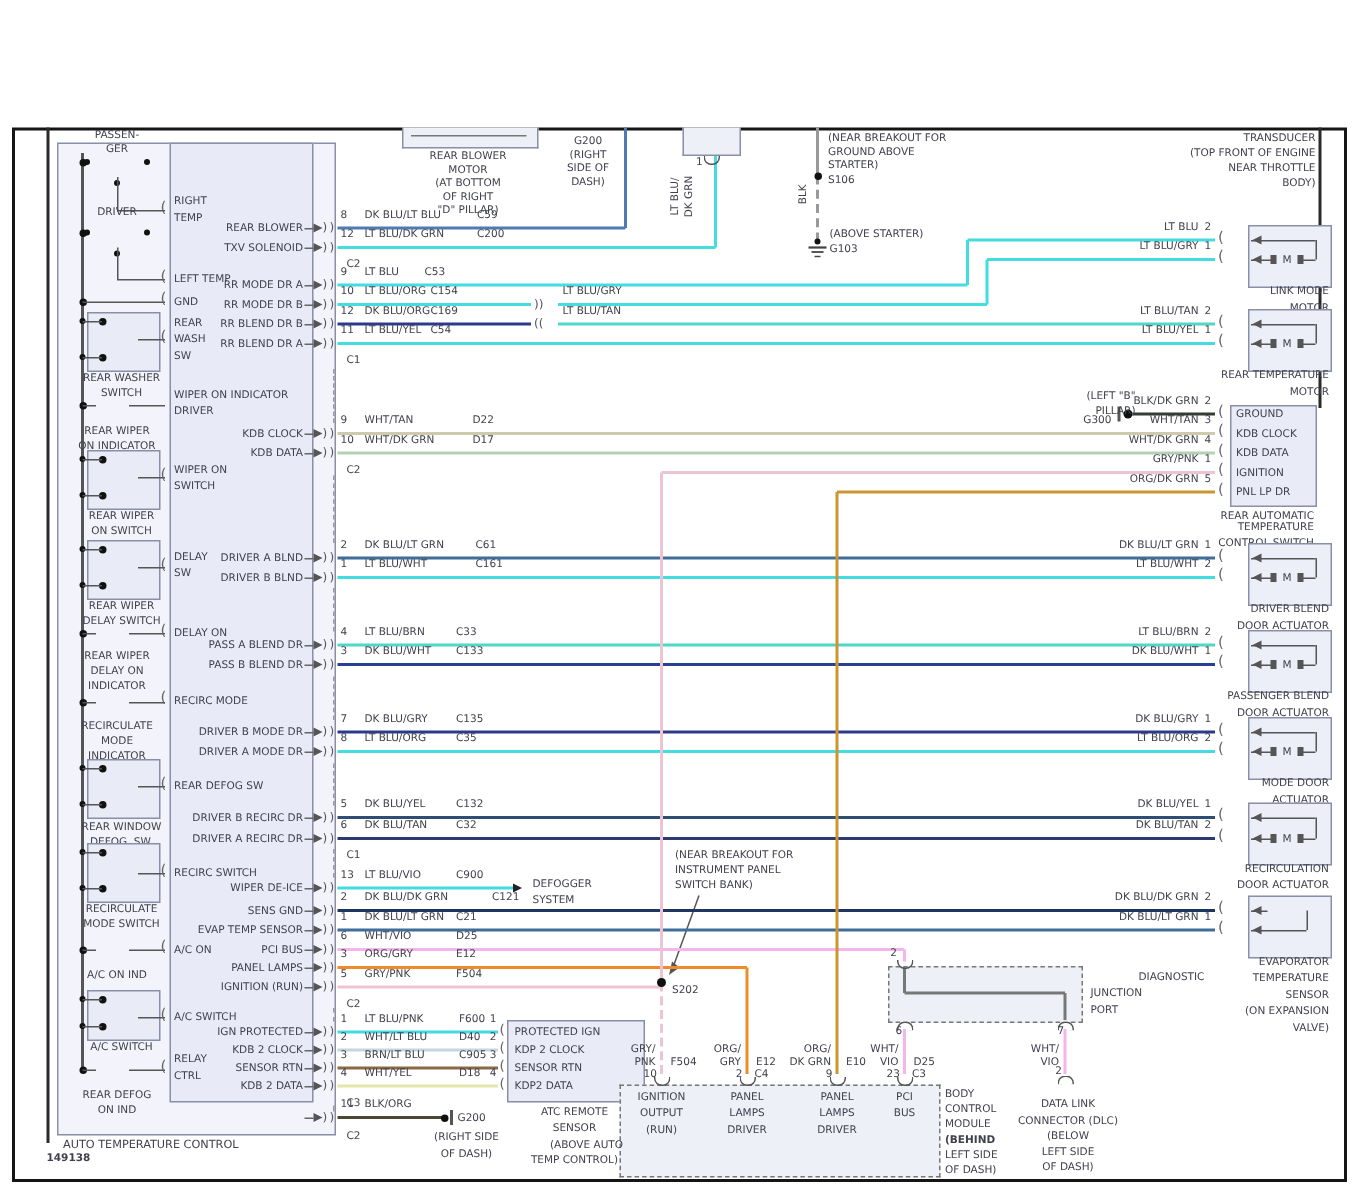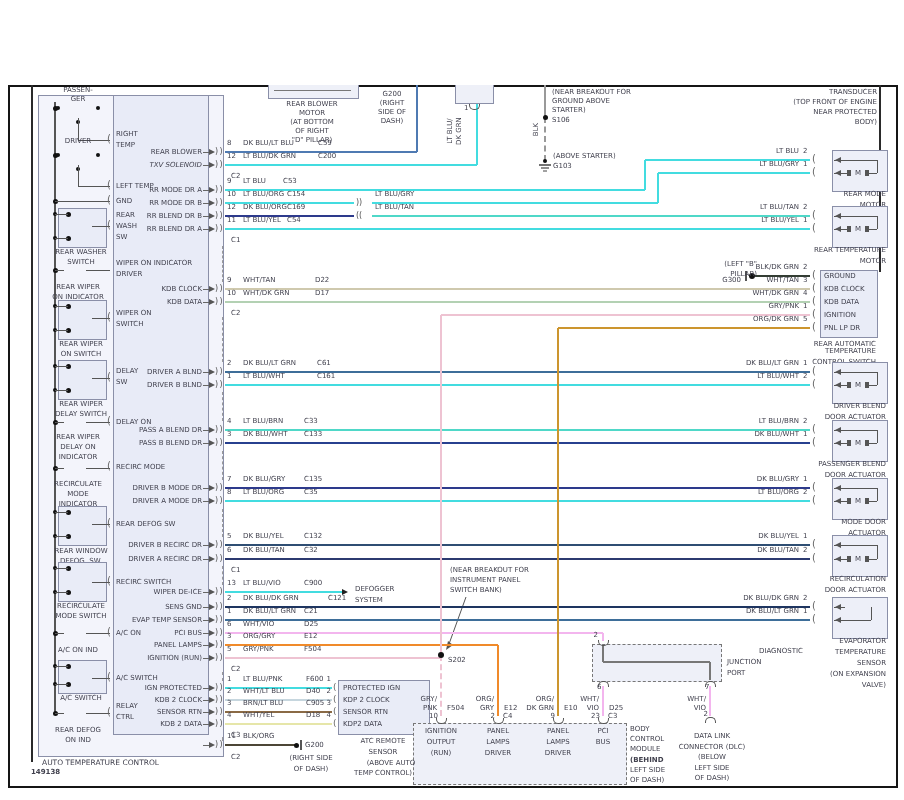--- a/index.html
+++ b/index.html
@@ -235,21 +235,21 @@
       <div class="t" style="left: 116px; top: 578px;">RECIRC SWITCH</div>
       <div class="t" style="left: 107px; top: 576px; font-size: 10px; color: rgb(102, 102, 102);">(</div>
       <div class="t" style="left: 116px; top: 629px;">A/C ON</div>
       <div class="t" style="left: 107px; top: 627px; font-size: 10px; color: rgb(102, 102, 102);">(</div>
       <div class="t" style="left: 116px; top: 674px;">A/C SWITCH</div>
       <div class="t" style="left: 107px; top: 672px; font-size: 10px; color: rgb(102, 102, 102);">(</div>
       <div class="t" style="left: 116px; top: 702px;">RELAY</div>
       <div class="t" style="left: 116px; top: 713px;">CTRL</div>
       <div class="t" style="left: 107px; top: 707px; font-size: 10px; color: rgb(102, 102, 102);">(</div>
       <div class="t tr" style="left: 116px; top: 148px; width: 86px;">REAR BLOWER</div>
-      <div class="t tr" style="left: 116px; top: 161px; width: 86px; font-style: italic;">TXV SOLENOID</div>
+      <div class="t tr" style="left: 116px; top: 161px; width: 86px;">TXV SOLENOID</div>
       <div class="t tr" style="left: 116px; top: 186px; width: 86px;">RR MODE DR A</div>
       <div class="t tr" style="left: 116px; top: 199px; width: 86px;">RR MODE DR B</div>
       <div class="t tr" style="left: 116px; top: 212px; width: 86px;">RR BLEND DR B</div>
       <div class="t tr" style="left: 116px; top: 225px; width: 86px;">RR BLEND DR A</div>
       <div class="t tr" style="left: 116px; top: 285px; width: 86px;">KDB CLOCK</div>
       <div class="t tr" style="left: 116px; top: 298px; width: 86px;">KDB DATA</div>
       <div class="t tr" style="left: 116px; top: 368px; width: 86px;">DRIVER A BLND</div>
       <div class="t tr" style="left: 116px; top: 381px; width: 86px;">DRIVER B BLND</div>
       <div class="t tr" style="left: 116px; top: 426px; width: 86px;">PASS A BLEND DR</div>
       <div class="t tr" style="left: 116px; top: 439px; width: 86px;">PASS B BLEND DR</div>
@@ -558,21 +558,21 @@
       <div class="t tr" style="left: 729px; top: 546px; width: 70px;">DK BLU/TAN</div>
       <div class="t" style="left: 803px; top: 546px;">2</div>
       <div class="t" style="left: 812px; top: 553px; font-size: 10px; color: rgb(102, 102, 102);">(</div>
       <div class="t tr" style="left: 729px; top: 594px; width: 70px;">DK BLU/DK GRN</div>
       <div class="t" style="left: 803px; top: 594px;">2</div>
       <div class="t" style="left: 812px; top: 601px; font-size: 10px; color: rgb(102, 102, 102);">(</div>
       <div class="t tr" style="left: 729px; top: 607px; width: 70px;">DK BLU/LT GRN</div>
       <div class="t" style="left: 803px; top: 607px;">1</div>
       <div class="t" style="left: 812px; top: 614px; font-size: 10px; color: rgb(102, 102, 102);">(</div>
       <div class="box" style="left: 832px; top: 150px; width: 54px; height: 40px; background: rgb(237, 239, 248);"></div>
-      <div class="t tr" style="left: 766px; top: 190px; width: 120px;">REAR MODE</div>
+      <div class="t tr" style="left: 766px; top: 190px; width: 120px;">LINK MODE</div>
       <div class="t tr" style="left: 766px; top: 201px; width: 120px;">MOTOR</div>
       <div class="ln" style="left: 834px; top: 159.5px; width: 43px; height: 1px; background: rgb(85, 85, 85);"></div>
       <div class="ln" style="left: 876.5px; top: 160px; width: 1px; height: 13px; background: rgb(85, 85, 85);"></div>
       <div class="ln" style="left: 834px; top: 172.5px; width: 15px; height: 1px; background: rgb(85, 85, 85);"></div>
       <div class="ln" style="left: 867px; top: 172.5px; width: 10px; height: 1px; background: rgb(85, 85, 85);"></div>
       <div class="ln" style="left: 847px; top: 170px; width: 4px; height: 6px; background: rgb(85, 85, 85);"></div>
       <div class="ln" style="left: 865px; top: 170px; width: 4px; height: 6px; background: rgb(85, 85, 85);"></div>
       <div class="t" style="left: 855px; top: 169px; font-size: 7px;">M</div>
       <div class="arrl" style="left: 835px; top: 157px; border-right-color: rgb(85, 85, 85);"></div>
       <div class="arrl" style="left: 835px; top: 170px; border-right-color: rgb(85, 85, 85);"></div>
@@ -713,21 +713,21 @@
       <div class="t" style="left: 552px; top: 97px;">GROUND ABOVE</div>
       <div class="t" style="left: 552px; top: 106px;">STARTER)</div>
       <div class="t" style="left: 552px; top: 116px;">S106</div>
       <div class="t tc" style="left: 516px; top: 125px; width: 40px; transform: rotate(-90deg);">
         <div>BLK</div>
       </div>
       <div class="t" style="left: 553px; top: 152px;">(ABOVE STARTER)</div>
       <div class="t" style="left: 553px; top: 162px;">G103</div>
       <div class="t tr" style="left: 757px; top: 88px; width: 120px;">TRANSDUCER</div>
       <div class="t tr" style="left: 757px; top: 98px; width: 120px;">(TOP FRONT OF ENGINE</div>
-      <div class="t tr" style="left: 757px; top: 108px; width: 120px;">NEAR PROTECTED</div>
+      <div class="t tr" style="left: 757px; top: 108px; width: 120px;">NEAR THROTTLE</div>
       <div class="t tr" style="left: 757px; top: 118px; width: 120px;">BODY)</div>
       <div class="t tc" style="left: 337px; top: 90px; width: 110px;">G200</div>
       <div class="t tc" style="left: 337px; top: 99px; width: 110px;">(RIGHT</div>
       <div class="t tc" style="left: 337px; top: 108px; width: 110px;">SIDE OF</div>
       <div class="t tc" style="left: 337px; top: 117px; width: 110px;">DASH)</div>
       <div class="t tc" style="left: 257px; top: 100px; width: 110px;">REAR BLOWER</div>
       <div class="t tc" style="left: 257px; top: 109px; width: 110px;">MOTOR</div>
       <div class="t tc" style="left: 257px; top: 118px; width: 110px;">(AT BOTTOM</div>
       <div class="t tc" style="left: 257px; top: 127px; width: 110px;">OF RIGHT</div>
       <div class="t tc" style="left: 257px; top: 136px; width: 110px;">"D" PILLAR)</div>

